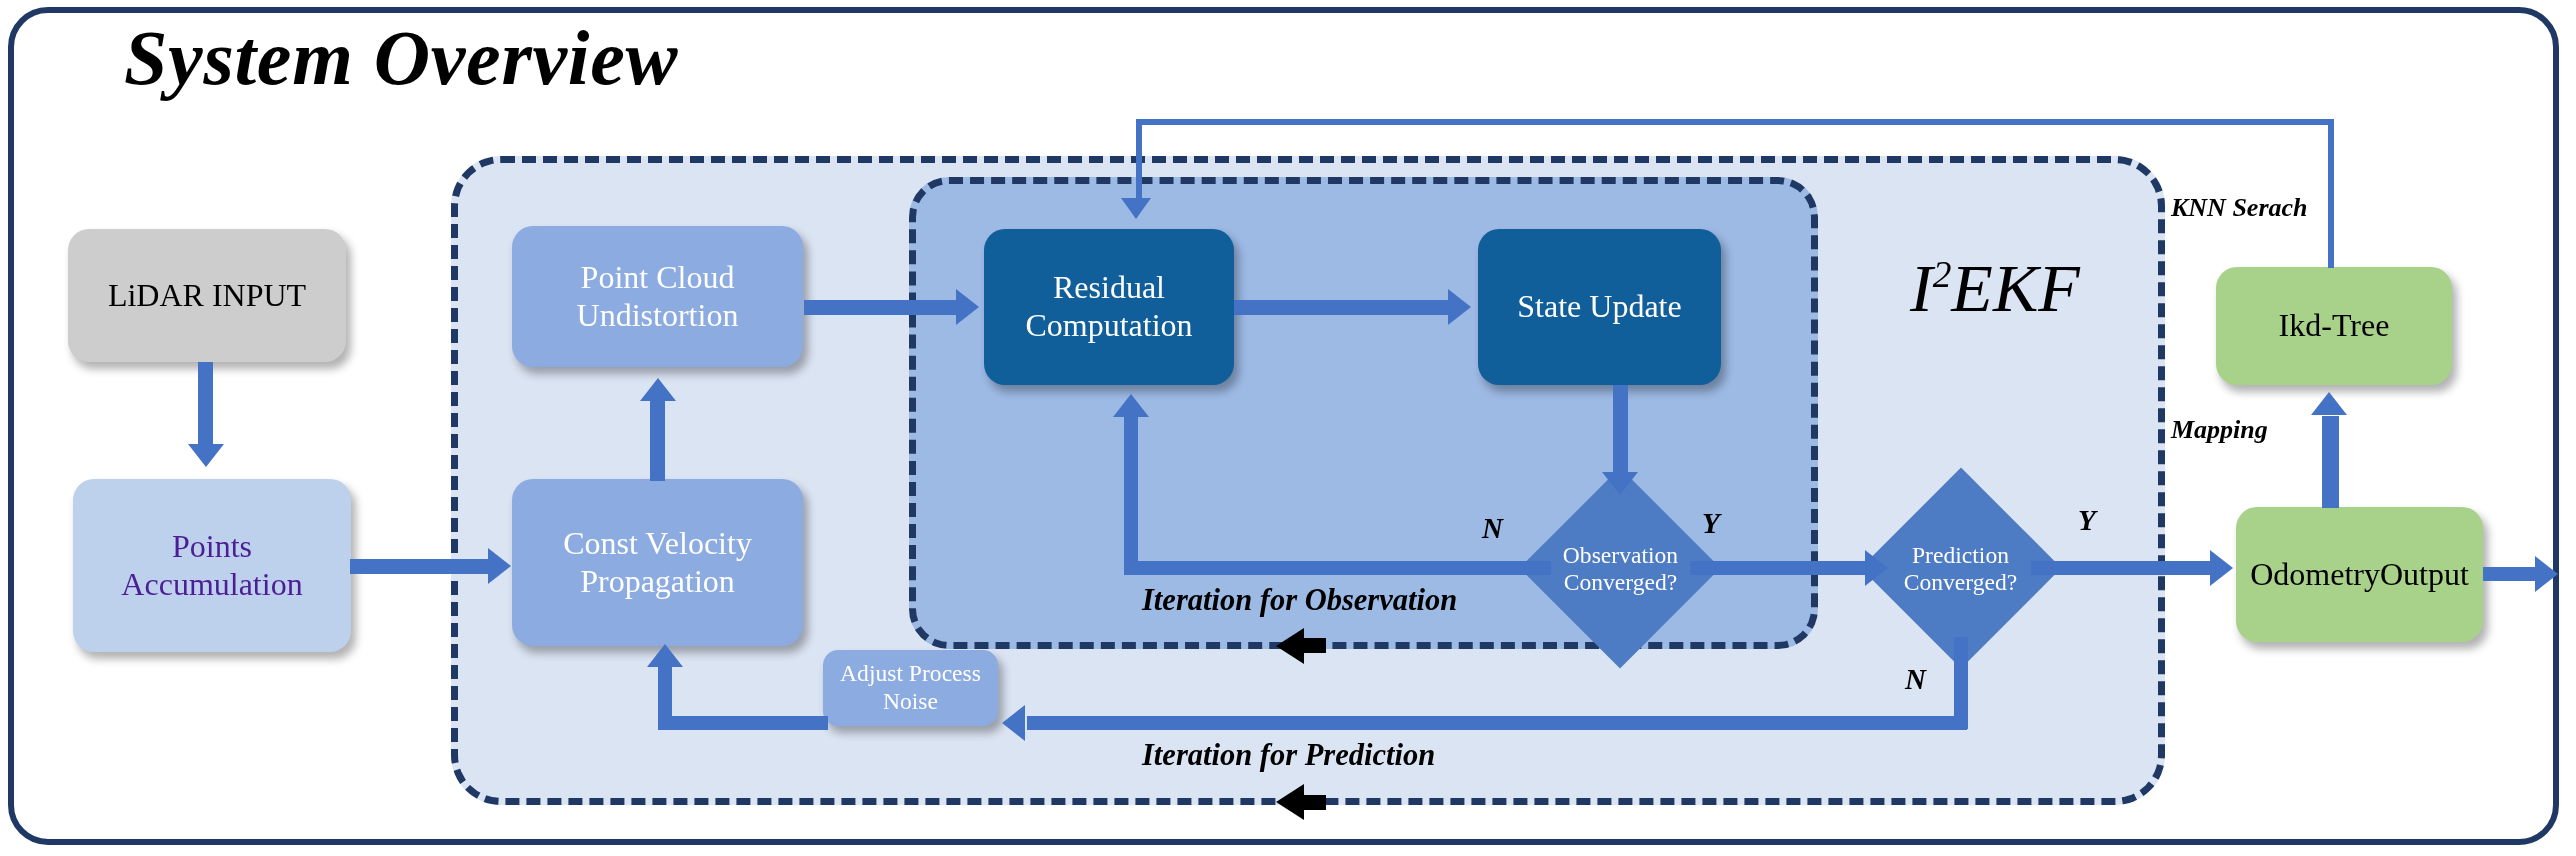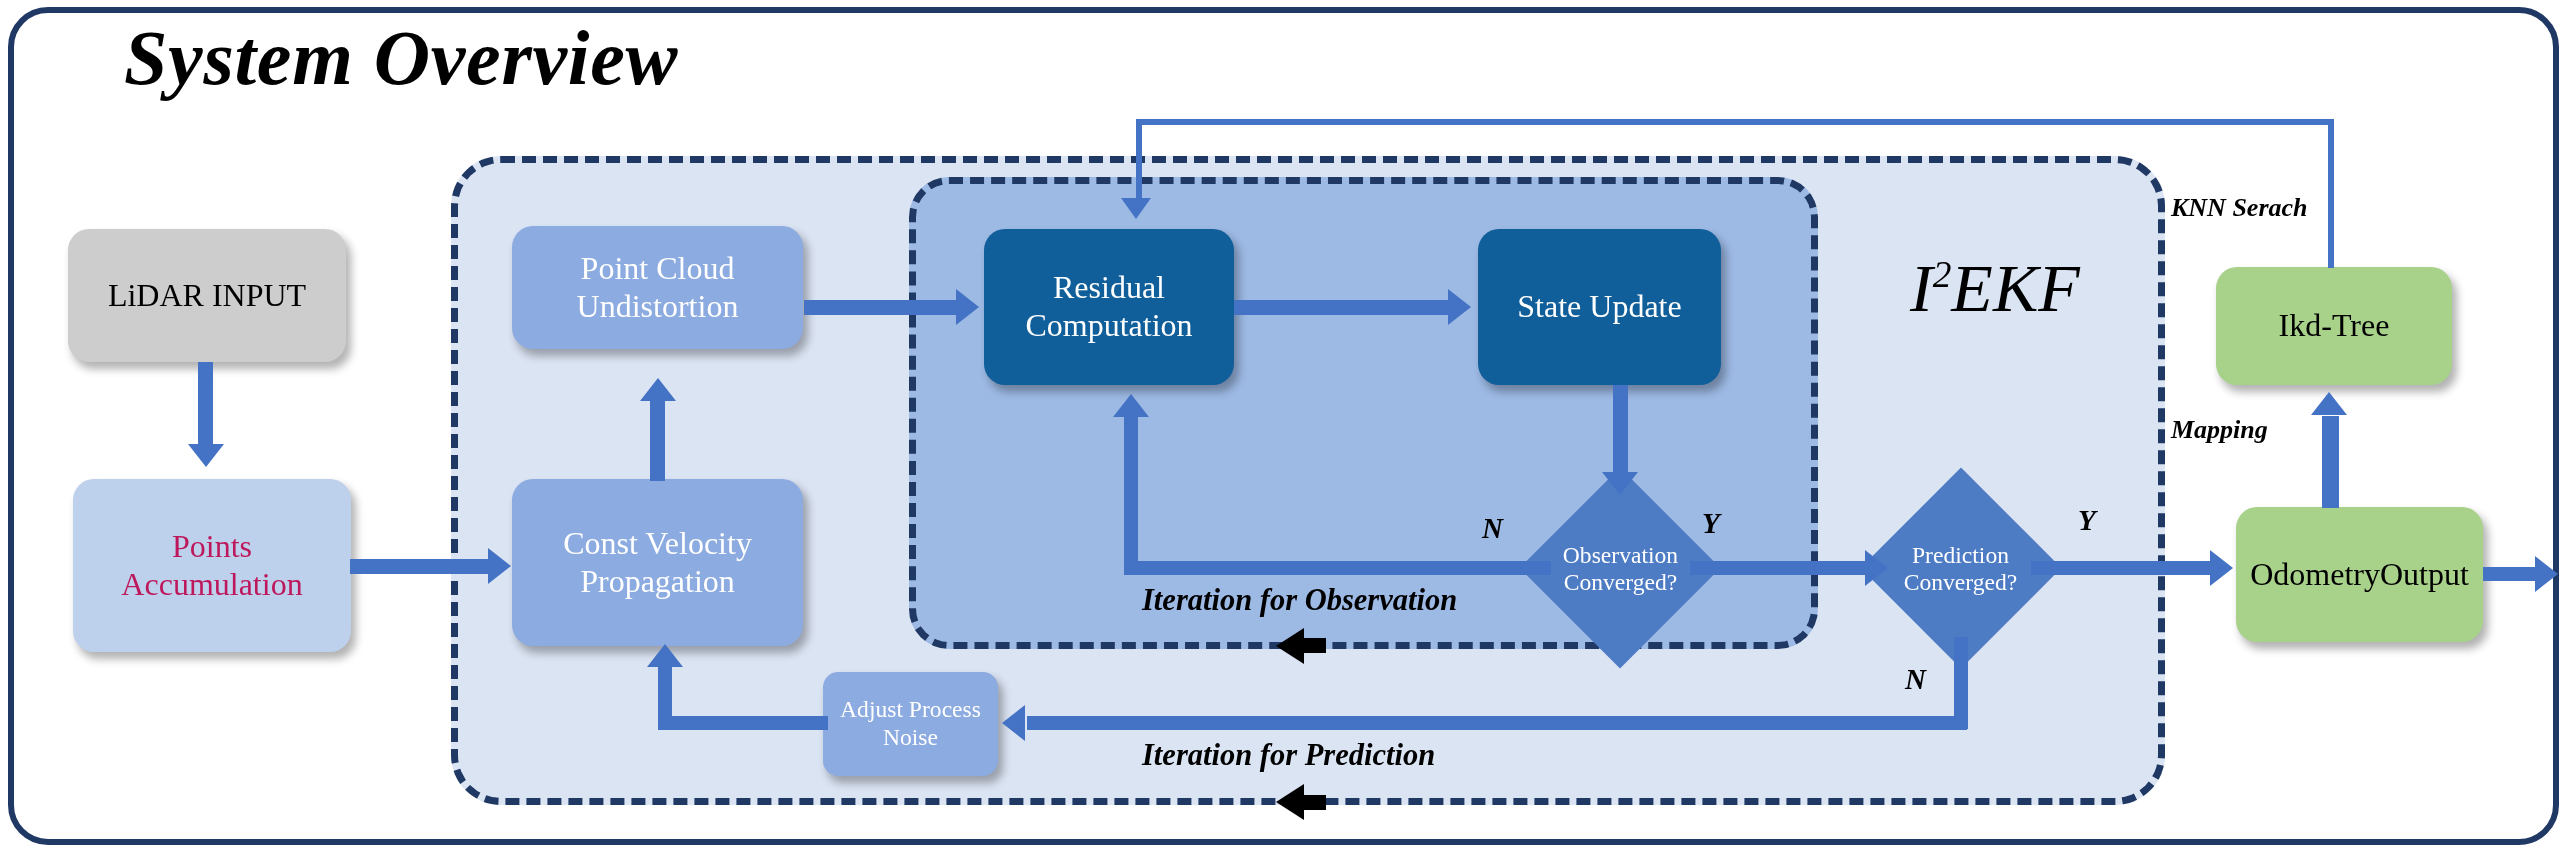--- a/index.html
+++ b/index.html
@@ -83,21 +83,21 @@
     padding: 2.8px 7px;
   }
   .node span { display: block; }
 
   .node-gray {
     background: #cdcdcd;
     color: #000000;
   }
   .node-lightblue {
     background: #bdd0ec;
-    color: #be185d;
+    color: #4c1d95;
   }
   .node-medblue {
     background: #8cabe0;
     color: #ffffff;
   }
   .node-darkblue {
     background: #115f9a;
     color: #ffffff;
   }
   .node-green {
@@ -214,40 +214,40 @@
 
   <div class="node node-gray" style="left:68px; top:229px; width:278px; height:133px; font-size:32px;">
     <span>LiDAR INPUT</span>
   </div>
 
   <div class="node node-lightblue" style="left:73px; top:479px; width:278px; height:173px; font-size:32px; flex-direction:column;">
     <span>Points</span>
     <span>Accumulation</span>
   </div>
 
-  <div class="node node-medblue" style="left:512px; top:226px; width:291px; height:123px; font-size:32px; flex-direction:column;">
+  <div class="node node-medblue" style="left:512px; top:226px; width:291px; height:141px; font-size:32px; flex-direction:column;">
     <span>Point Cloud</span>
     <span>Undistortion</span>
   </div>
 
   <div class="node node-darkblue" style="left:984px; top:229px; width:250px; height:156px; font-size:32px; flex-direction:column;">
     <span>Residual</span>
     <span>Computation</span>
   </div>
 
   <div class="node node-medblue" style="left:512px; top:479px; width:291px; height:167px; font-size:32px; flex-direction:column;">
     <span>Const Velocity</span>
     <span>Propagation</span>
   </div>
 
   <div class="node node-darkblue" style="left:1478px; top:229px; width:243px; height:156px; font-size:32px;">
     <span>State Update</span>
   </div>
 
-  <div class="node node-medblue" style="left:823px; top:672px; width:175px; height:104px; font-size:23.6px; flex-direction:column; border-radius:15.3px;">
+  <div class="node node-medblue" style="left:823px; top:650px; width:175px; height:76px; font-size:23.6px; flex-direction:column; border-radius:15.3px;">
     <span>Adjust Process</span>
     <span>Noise</span>
   </div>
 
   <div class="node node-green" style="left:2216px; top:267px; width:236px; height:118px; font-size:32px;">
     <span>Ikd-Tree</span>
   </div>
 
   <div class="node node-green" style="left:2236px; top:507px; width:247px; height:135px; font-size:32px; flex-direction:row;">
     <span>Odometry</span>

